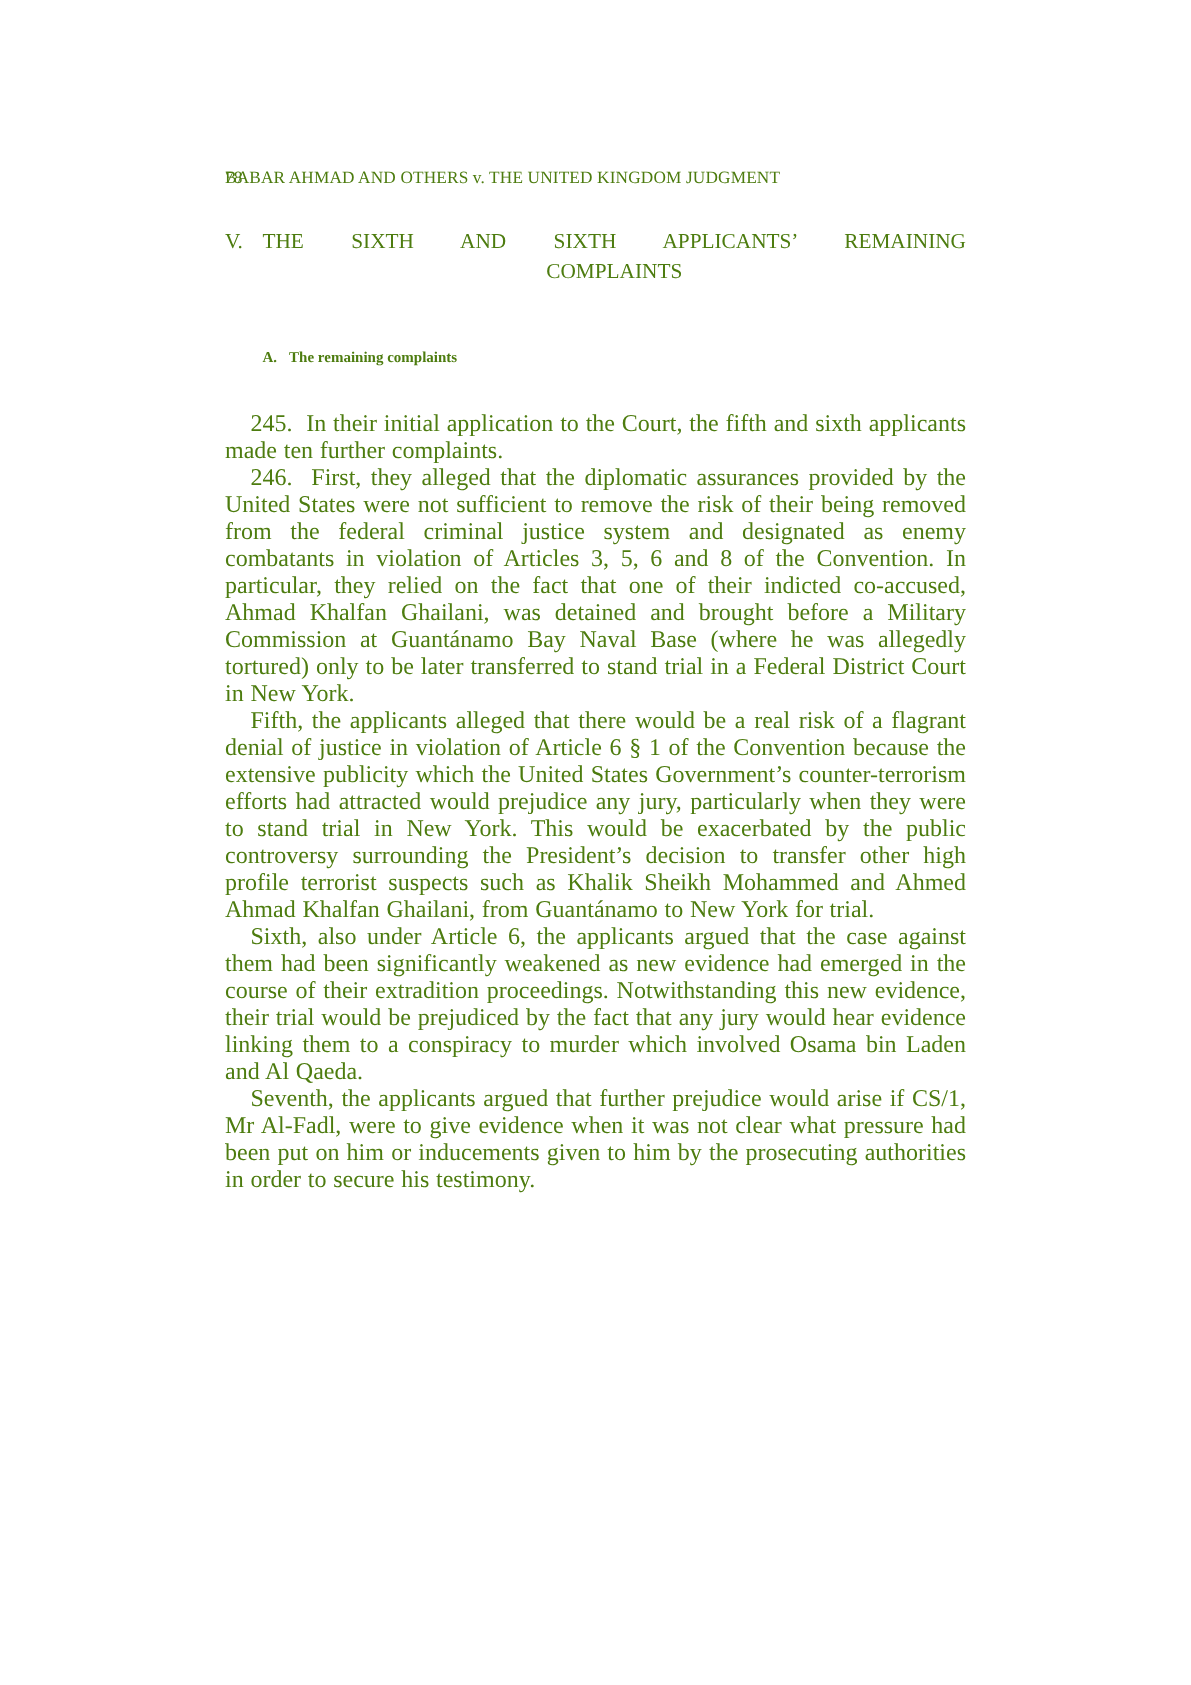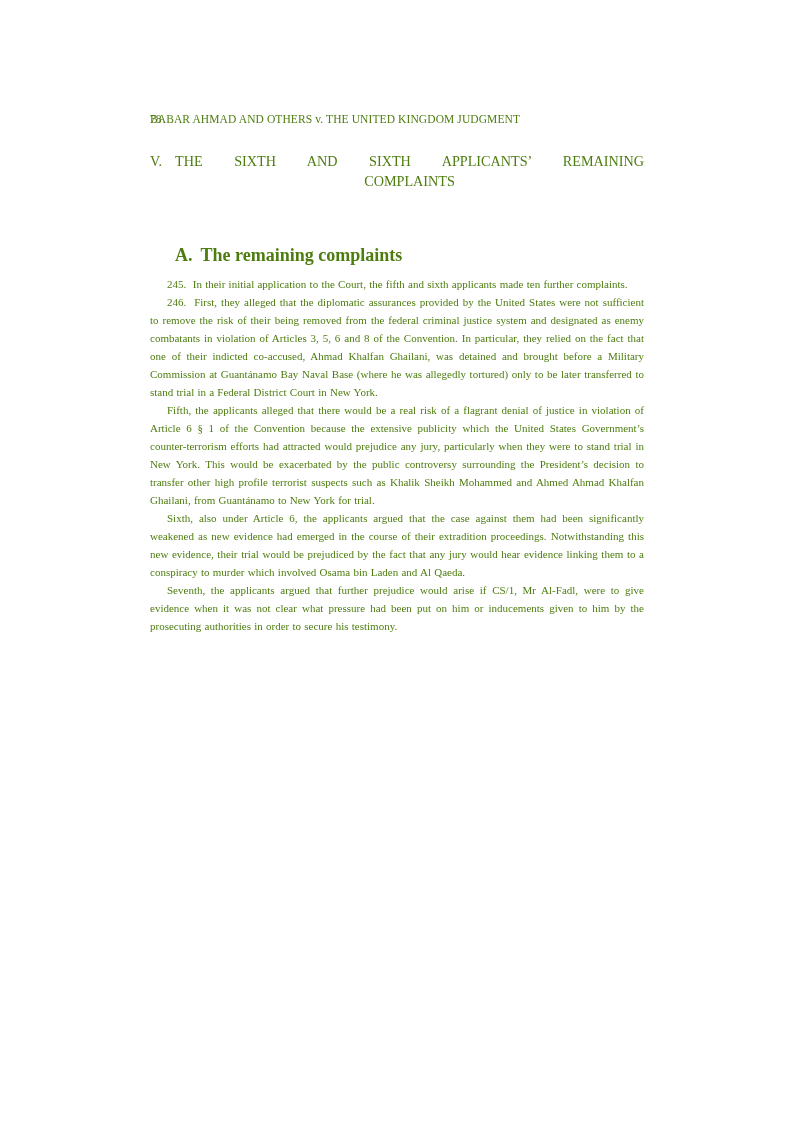--- a/index.html
+++ b/index.html
@@ -54,33 +54,33 @@
   }
   .section-line1 {
     text-align: justify;
     text-align-last: justify;
   }
   .section-line2 {
     text-align: center;
   }
   
   .subsection-heading {
-    margin-top: 56px;
+    margin-top: 40px;
     padding-left: 25px;
     font-weight: bold;
-    font-size: 18px;
+    font-size: 10px;
     line-height: 16px;
   }
   .subsection-label {
     margin-right: 8px;
   }
   
   .body-text {
-    margin-top: 12px;
-    font-size: 11px;
+    margin-top: 27px;
+    font-size: 16px;
     line-height: 18px;
   }
   .body-text p {
     margin: 0;
     text-align: justify;
     text-indent: 17px;
     word-spacing: 0.5px;
   }
 </style>
 </head>

